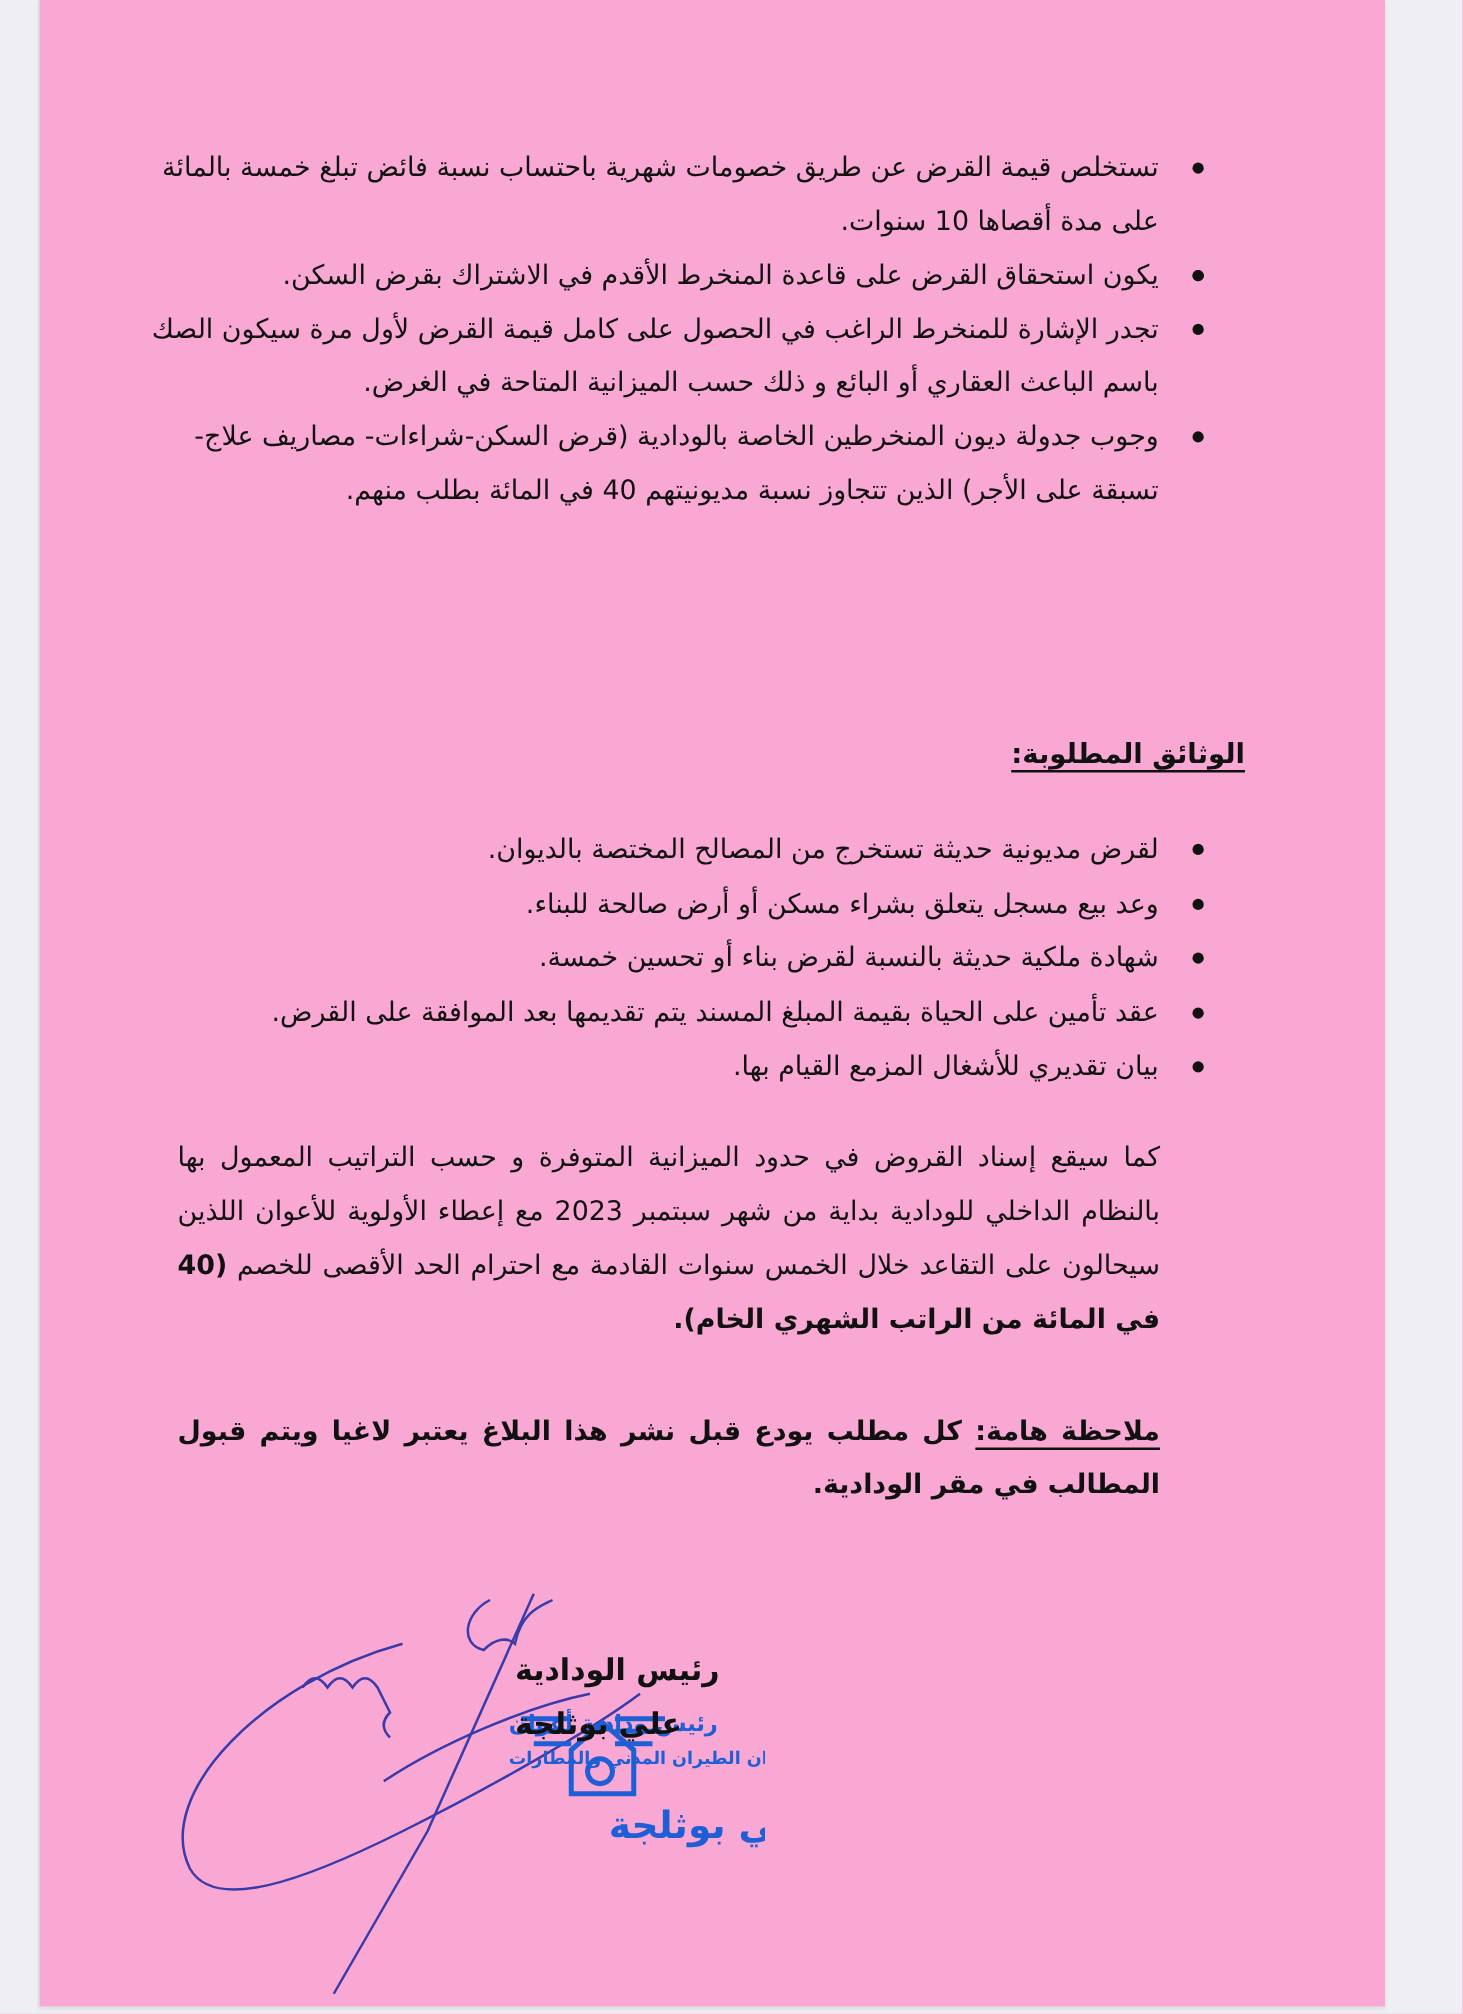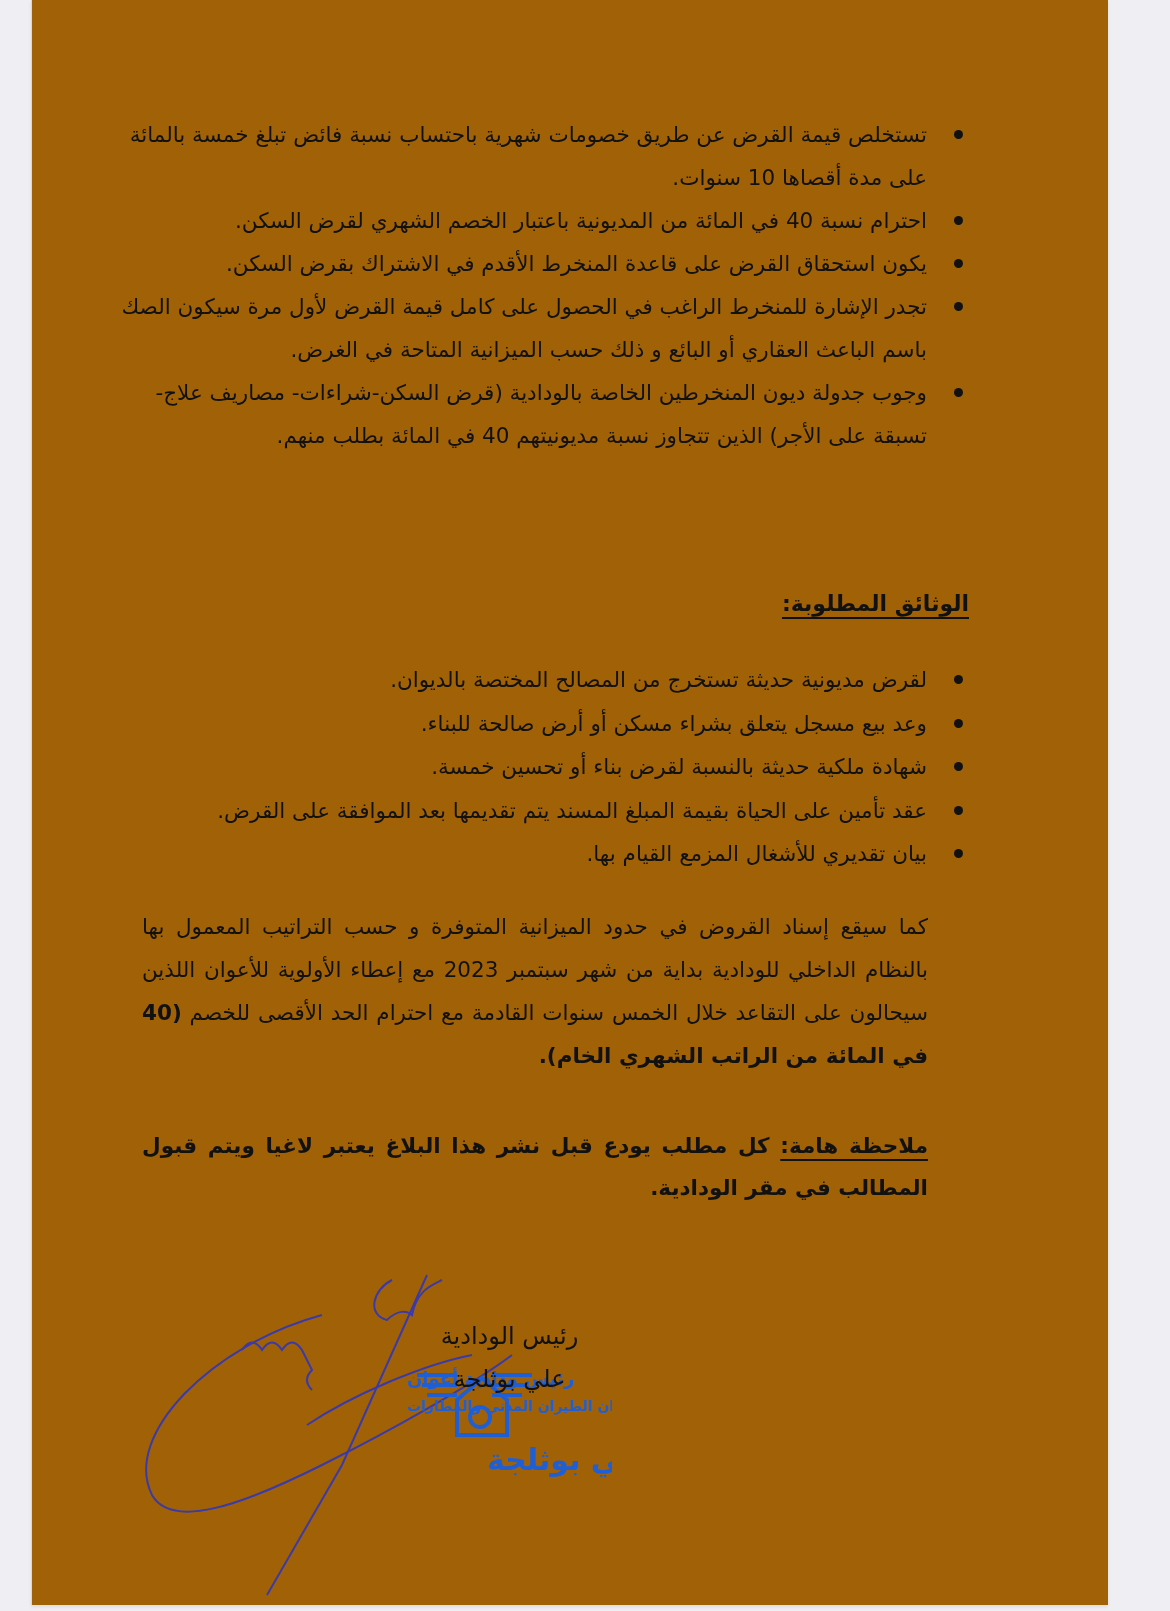--- a/index.html
+++ b/index.html
@@ -4,74 +4,74 @@
 <style>
   html, body { margin: 0; padding: 0; }
   body {
     width: 1170px; height: 1611px; overflow: hidden;
     background: #efeef3;
     font-family: "DejaVu Sans", "Liberation Sans", sans-serif;
     position: relative;
   }
   .page {
     position: absolute; left: 31px; top: 0; width: 1076px; height: 1605px;
-    background: #a16207;
+    background: #f9a8d4;
     border-left: 1px solid #d8d7dd;
     box-shadow: 0 2px 3px rgba(0,0,0,0.08);
   }
   .content {
     position: absolute; left: 80px; width: 815px; direction: rtl; text-align: right;
     color: #111; font-size: 21.5px;
   }
   ul.bullets { list-style: none; margin: 0; padding: 0; }
   ul.bullets li {
     position: relative; line-height: 43px; margin: 0; padding: 0;
   }
   ul.bullets li .dot {
     position: absolute; right: -36px; top: 17px; width: 9px; height: 9px;
     border-radius: 50%; background: #111;
   }
   #block1 { top: 113px; }
   #docs-heading {
-    position: absolute; top: 591px; left: 677px; width: 260px; text-align: right;
+    position: absolute; top: 591px; left: 704px; width: 260px; text-align: right;
     font-weight: bold; font-size: 22px; direction: rtl; color: #111;
     text-decoration: underline; text-underline-offset: 6px;
   }
   #block2 { top: 658px; }
   #block2 li { line-height: 43.5px; }
   .para {
     position: absolute; left: 110px; width: 786px; top: 905px;
     direction: rtl; text-align: justify; text-align-last: right;
     font-size: 21.5px; line-height: 43px; color: #111;
   }
   .para b { font-weight: bold; }
   .note {
     position: absolute; left: 110px; width: 786px; top: 1125px;
     direction: rtl; text-align: justify; text-align-last: right;
     font-size: 21.5px; line-height: 42px; font-weight: bold; color: #111;
   }
   .note .label { text-decoration: underline; text-underline-offset: 6px; }
   .sig-title, .sig-name {
-    position: absolute; direction: rtl; text-align: center; color: #111;
-    font-size: 24px; font-weight: normal; left: 380px; width: 195px;
+    position: absolute; direction: rtl; text-align: left; color: #111;
+    font-size: 24px; font-weight: bold; left: 380px; width: 195px;
   }
   .sig-title { top: 1322px; }
   .sig-name  { top: 1365px; }
   svg.stamp { position: absolute; left: 60px; top: 1255px; }
   .stamp-text { font-family: "DejaVu Sans", sans-serif; font-weight: bold; }
 </style>
 </head>
 <body>
 
 <div class="page">
 
   <div class="content" id="block1">
     <ul class="bullets">
       <li><span class="dot"></span><span>تستخلص قيمة القرض عن طريق خصومات شهرية باحتساب نسبة فائض تبلغ خمسة بالمائة على مدة أقصاها 10 سنوات.</span></li>
-      <li><span class="dot"></span><span>احترام نسبة 40 في المائة من المديونية باعتبار الخصم الشهري لقرض السكن.</span></li>
+      <li><span class="dot"></span></li>
       <li><span class="dot"></span><span>يكون استحقاق القرض على قاعدة المنخرط الأقدم في الاشتراك بقرض السكن.</span></li>
       <li><span class="dot"></span><span>تجدر الإشارة للمنخرط الراغب في الحصول على كامل قيمة القرض لأول مرة سيكون الصك باسم الباعث العقاري أو البائع و ذلك حسب الميزانية المتاحة في الغرض.</span></li>
       <li><span class="dot"></span><span>وجوب جدولة ديون المنخرطين الخاصة  بالودادية (قرض السكن-شراءات- مصاريف علاج- تسبقة على الأجر) الذين تتجاوز نسبة مديونيتهم 40 في المائة بطلب منهم.</span></li>
     </ul>
   </div>
 
   <div id="docs-heading">الوثائق المطلوبة:</div>
 
   <div class="content" id="block2">
     <ul class="bullets">

